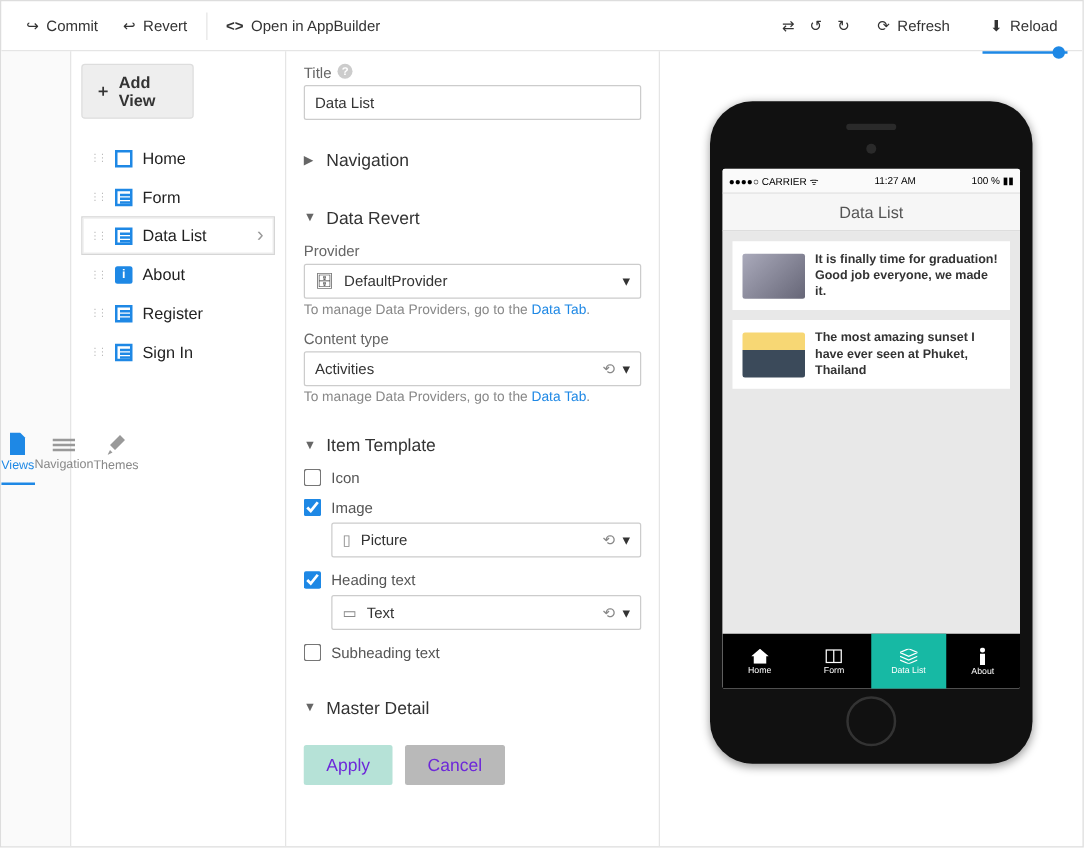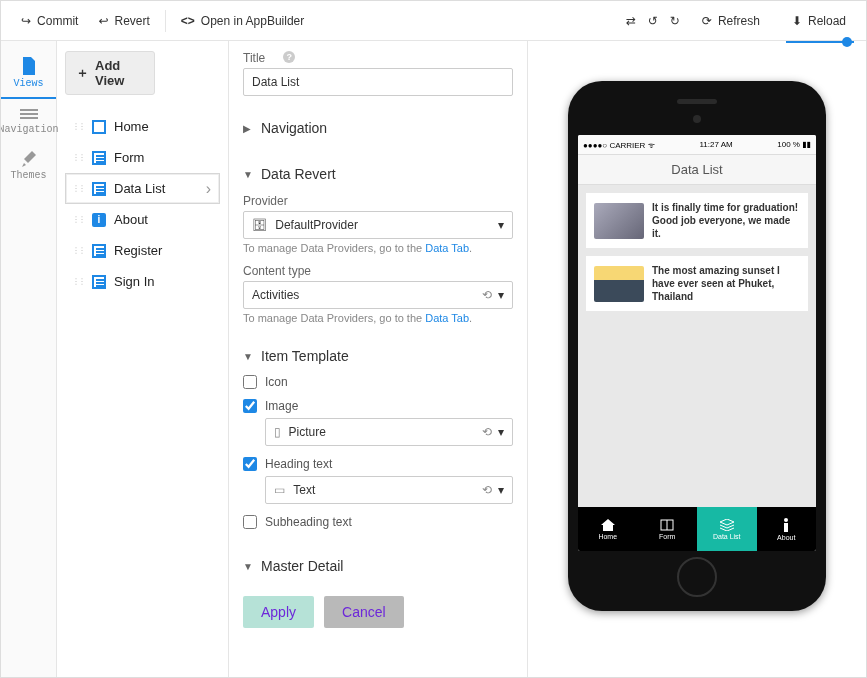--- a/index.html
+++ b/index.html
@@ -5,34 +5,34 @@
 * { box-sizing: border-box; margin: 0; padding: 0; }
 body { font-family: "Segoe UI", Arial, sans-serif; background: #fff; width: 867px; height: 678px; overflow: hidden; border: 1px solid #ddd; box-shadow: 0 0 8px rgba(0,0,0,0.15); position: relative; }
 .topbar { height: 40px; border-bottom: 1px solid #e5e5e5; display: flex; align-items: center; padding: 0 10px; font-size: 12px; color: #333; position: relative; }
 .topbar .btn { display: inline-flex; align-items: center; gap: 6px; padding: 0 10px; height: 100%; cursor: pointer; }
 .topbar .sep { width: 1px; height: 22px; background: #e5e5e5; margin: 0 5px; }
 .topbar .right { margin-left: auto; display: flex; align-items: center; gap: 12px; }
 .topbar .right .ic { cursor: pointer; color: #333; }
 .slider-line { position: absolute; right: 12px; top: 40px; width: 68px; height: 2px; background: #1e88e5; }
 .slider-knob { position: absolute; right: 14px; top: 36px; width: 10px; height: 10px; border-radius: 50%; background: #1e88e5; }
 .main { display: flex; height: calc(100% - 40px); }
-.rail { width: 56px; border-right: 1px solid #e5e5e5; background: #fafafa; display: flex; flex-direction: column; align-items: center; padding-top: 8px; font-size: 10px; color: #888; font-family: Liberation Mono, monospace; }
+.rail { width: 56px; border-right: 1px solid #e5e5e5; background: #fafafa; display: flex; flex-direction: row; align-items: center; padding-top: 8px; font-size: 10px; color: #888; }
 .rail .item { display: flex; flex-direction: column; align-items: center; padding: 8px 0; width: 100%; gap: 3px; cursor: pointer; }
 .rail .item.active { color: #1e88e5; border-bottom: 2px solid #1e88e5; }
 .views-pane { width: 172px; border-right: 1px solid #e5e5e5; padding: 10px 8px; }
 .addview { display: flex; align-items: center; gap: 6px; background: #eee; border: 1px solid #ddd; border-radius: 3px; padding: 6px 10px; font-size: 13px; font-weight: 600; color: #333; width: 90px; cursor: pointer; margin-bottom: 16px; }
 .vlist .vitem { display: flex; align-items: center; gap: 8px; padding: 7px 6px; font-size: 13px; color: #222; border: 1px solid transparent; cursor: pointer; position: relative; }
 .vlist .vitem.selected { border: 1px solid #d6d6d6; background: #fff; box-shadow: 0 0 0 1px #eee inset; }
 .vlist .dots { color: #bbb; font-size: 8px; line-height: 4px; letter-spacing: -2px; }
 .vlist .vitem.selected::after { content: "›"; position: absolute; right: 8px; color: #999; font-size: 16px; }
 .vicon { width: 14px; height: 14px; border: 2px solid #1e88e5; display: inline-block; }
 .vicon.lines::before { content: ""; display: block; width: 8px; height: 2px; background: #1e88e5; box-shadow: 0 3px 0 #1e88e5, 0 6px 0 #1e88e5; margin: 2px; }
 .vicon.info { background: #1e88e5; border: none; border-radius: 2px; color: #fff; text-align: center; font-size: 10px; font-weight: bold; line-height: 14px; }
 .props { flex: 1; min-width: 0; border-right: 1px solid #e5e5e5; padding: 10px 14px; overflow-y: auto; font-size: 12px; color: #333; }
-.props .lbl { color: #666; font-size: 12px; margin-bottom: 3px; display: flex; gap: 18px; }
+.props .lbl { color: #666; font-size: 12px; margin-bottom: 3px; display: flex; gap: 5px; }
 .props .help { width: 12px; height: 12px; border-radius: 50%; background: #ccc; color: #fff; font-size: 9px; display: inline-flex; align-items: center; justify-content: center; font-weight: bold; }
 .props input[type=text], .props .combo { width: 100%; border: 1px solid #ccc; border-radius: 2px; padding: 5px 8px; font-size: 12px; color: #333; height: 28px; background: #fff; }
 .props .combo { display: flex; align-items: center; justify-content: space-between; cursor: pointer; }
 .props .section { margin-top: 18px; }
 .props .sect-head { display: flex; align-items: center; gap: 8px; font-size: 14px; font-weight: 400; color: #333; padding: 6px 0; cursor: pointer; }
 .props .tri { font-size: 10px; color: #666; width: 10px; }
 .props .hint { font-size: 11px; color: #888; margin-top: 3px; }
 .props .hint a { color: #1e88e5; text-decoration: none; }
 .chk { display: flex; align-items: center; gap: 8px; padding: 5px 0; color: #555; }
 .chk input { width: 14px; height: 14px; accent-color: #1e88e5; }

